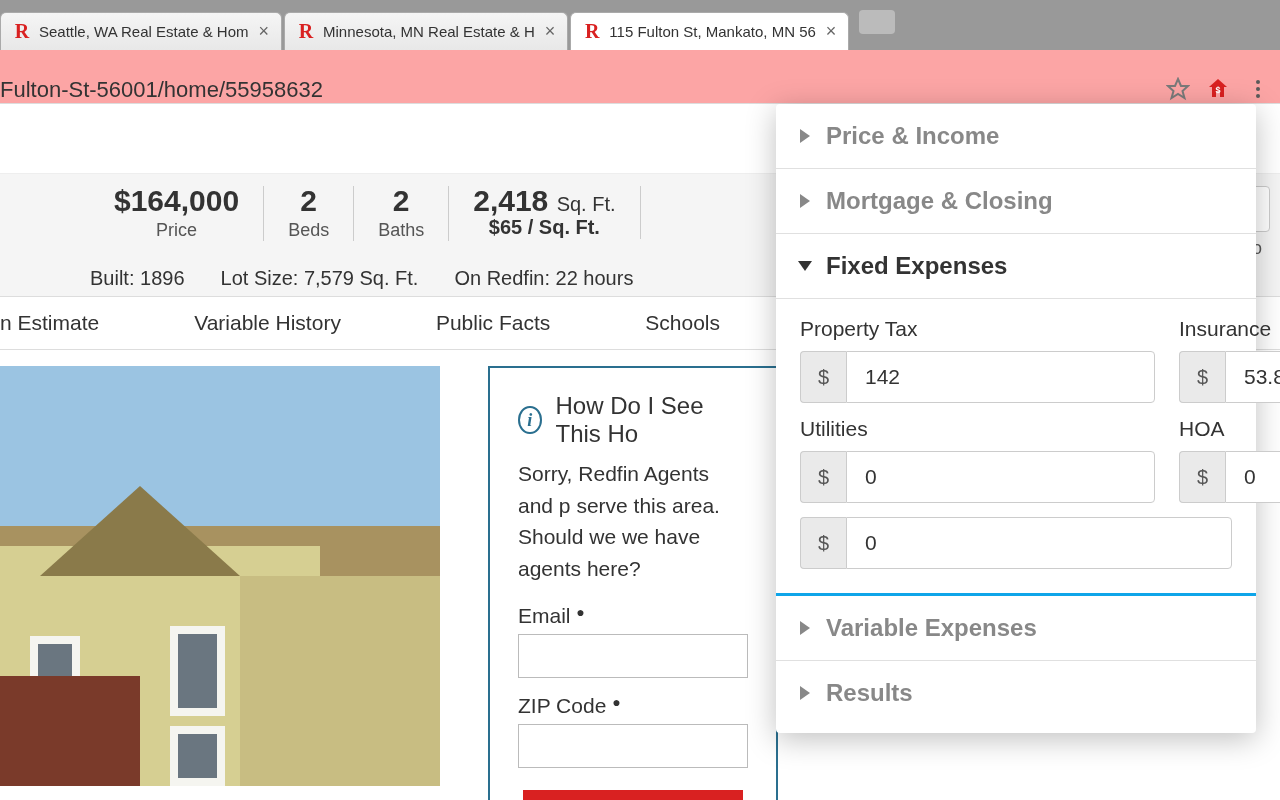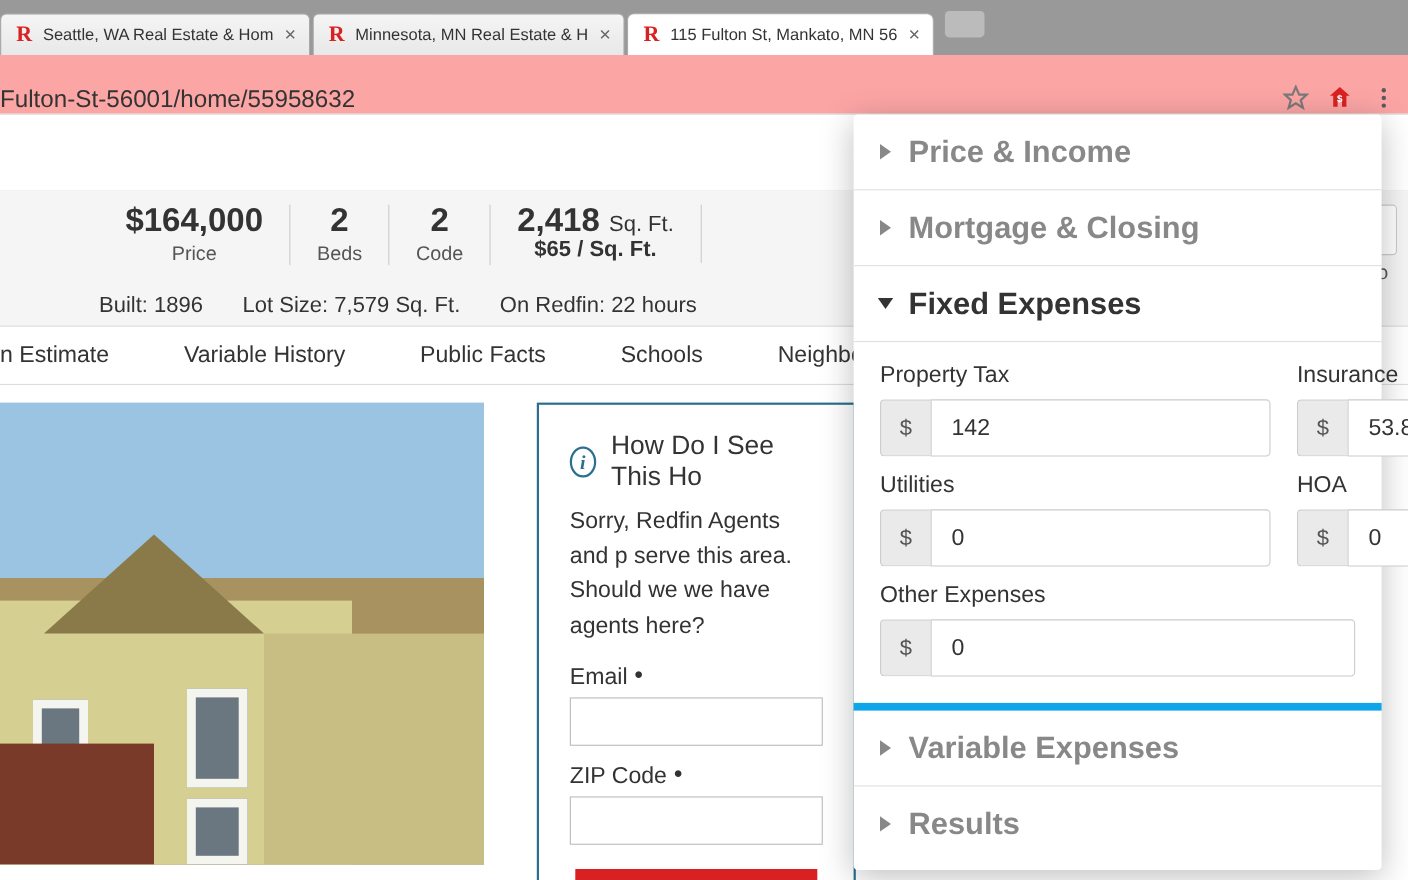--- a/index.html
+++ b/index.html
@@ -36,21 +36,21 @@
 .stat-val { font-size: 30px; font-weight: 700; color: #333; line-height: 1; }
 .stat-val .unit { font-size: 20px; font-weight: 400; }
 .stat-label { font-size: 18px; color: #555; margin-top: 4px; }
 .stat-sub { font-size: 20px; color: #333; font-weight: 700; }
 .fav-col { margin-left: auto; margin-right: 10px; text-align: center; }
 .heart-box { border: 1px solid #ccc; border-radius: 4px; width: 56px; height: 46px; display: flex; align-items: center; justify-content: center; margin: 0 auto; background: #fff; }
 .heart-box svg { width: 30px; height: 28px; fill: none; stroke: #333; stroke-width: 2; }
 .fav-label { font-size: 18px; color: #555; margin-top: 6px; }
 .meta-row { display: flex; gap: 36px; padding-left: 90px; font-size: 20px; color: #333; margin-top: 8px; }
 
-.tabs-row { display: flex; gap: 68px; padding: 14px 0 14px 0; font-size: 21px; color: #333; border-bottom: 1px solid #ddd; }
+.tabs-row { display: flex; gap: 95px; padding: 14px 0 14px 0; font-size: 21px; color: #333; border-bottom: 1px solid #ddd; }
 .tabs-row .t:first-child { padding-left: 0; }
 
 .content-area { display: flex; padding: 16px 0 0 0; gap: 48px; }
 .house-img { width: 440px; height: 420px; background: linear-gradient(to bottom, #9bc4e2 0%, #9bc4e2 38%, #a89260 38%, #a89260 100%); position: relative; overflow: hidden; }
 
 
 .roof { position: absolute; top: 120px; left: 40px; width: 0; height: 0; border-left: 100px solid transparent; border-right: 100px solid transparent; border-bottom: 90px solid #8a7a4a; }
 .wall { position: absolute; top: 180px; left: 0; width: 320px; height: 240px; background: #d6cf92; }
 .wall2 { position: absolute; top: 210px; left: 240px; width: 200px; height: 210px; background: #c8bd82; }
 .window { position: absolute; background: #6a7680; border: 8px solid #f5f5f0; }
@@ -68,21 +68,21 @@
 .field-label .dot { font-size: 14px; vertical-align: top; }
 .field-input { width: 100%; height: 44px; border: 1px solid #bbb; background: #fff; }
 .red-btn { background: #d92121; height: 44px; width: 220px; margin: 22px auto 0; }
 
 
 .ext-panel { position: absolute; top: 104px; right: 24px; width: 480px; background: #fff; box-shadow: 0 6px 30px rgba(0,0,0,0.25); border-radius: 4px; z-index: 100; }
 .sect { border-bottom: 1px solid #e0e0e0; padding: 18px 24px; display: flex; align-items: center; gap: 16px; cursor: pointer; }
 .sect:last-child { border-bottom: none; padding-bottom: 26px; }
 .arrow { width: 0; height: 0; border-top: 7px solid transparent; border-bottom: 7px solid transparent; border-left: 10px solid #888; }
 .arrow.down { transform: rotate(90deg); border-left-color: #333; }
-.sect-title { font-size: 28px; color: #888; font-weight: 600; }
+.sect-title { font-size: 24px; color: #888; font-weight: 600; }
 .sect.expanded .sect-title { color: #333; font-weight: 700; }
 .sect-body { padding: 4px 24px 24px; }
 .frm-row { display: flex; gap: 24px; margin-top: 14px; }
 .frm-group { flex: 1; }
 .frm-group.full { flex: 0 0 100%; }
 .frm-label { font-size: 21px; font-weight: 400; color: #333; margin-bottom: 10px; display: block; }
 .input-grp { display: flex; height: 52px; }
 .input-prefix { width: 46px; background: #eaeaea; border: 1px solid #ccc; border-right: none; display: flex; align-items: center; justify-content: center; font-size: 20px; color: #555; border-radius: 4px 0 0 4px; }
 .input-val { flex: 1; border: 1px solid #ccc; font-size: 21px; padding: 0 18px; color: #333; border-radius: 0 4px 4px 0; outline: none; }
 </style>
@@ -147,21 +147,21 @@
       <div class="stat">
         <div class="stat-val">$164,000</div>
         <div class="stat-label">Price</div>
       </div>
       <div class="stat">
         <div class="stat-val">2</div>
         <div class="stat-label">Beds</div>
       </div>
       <div class="stat">
         <div class="stat-val">2</div>
-        <div class="stat-label">Code</div>
+        <div class="stat-label">Baths</div>
       </div>
       <div class="stat">
         <div class="stat-val"><span>2,418</span> <span class="unit">Sq. Ft.</span></div>
         <div class="stat-sub">$65 / Sq. Ft.</div>
       </div>
       <div class="fav-col">
         <div class="heart-box">
           <svg viewBox="0 0 24 24">
               <path d="M12 21s-8-5.5-8-12a5 5 0 0 1 8-3 5 5 0 0 1 8 3c0 6.5-8 12-8 12z"></path>
             </svg>
@@ -251,29 +251,28 @@
       <div class="frm-group">
         <label class="frm-label">HOA</label>
         <div class="input-grp">
           <div class="input-prefix">$</div>
           <input class="input-val" value="0" style="">
         </div>
       </div>
     </div>
     <div class="frm-row">
       <div class="frm-group full">
-        <label class="frm-label">Other Expenses</label>
         <div class="input-grp">
           <div class="input-prefix">$</div>
           <input class="input-val" value="0" style="">
         </div>
       </div>
     </div>
   </div>
-  <div class="sect" style="border-top:7px solid #0ea5e9">
+  <div class="sect" style="border-top:3px solid #0ea5e9">
     <span class="arrow"></span>
     <span class="sect-title">Variable Expenses</span>
   </div>
   <div class="sect">
     <span class="arrow"></span>
     <span class="sect-title">Results</span>
   </div>
 </div>
 
 </body></html>

